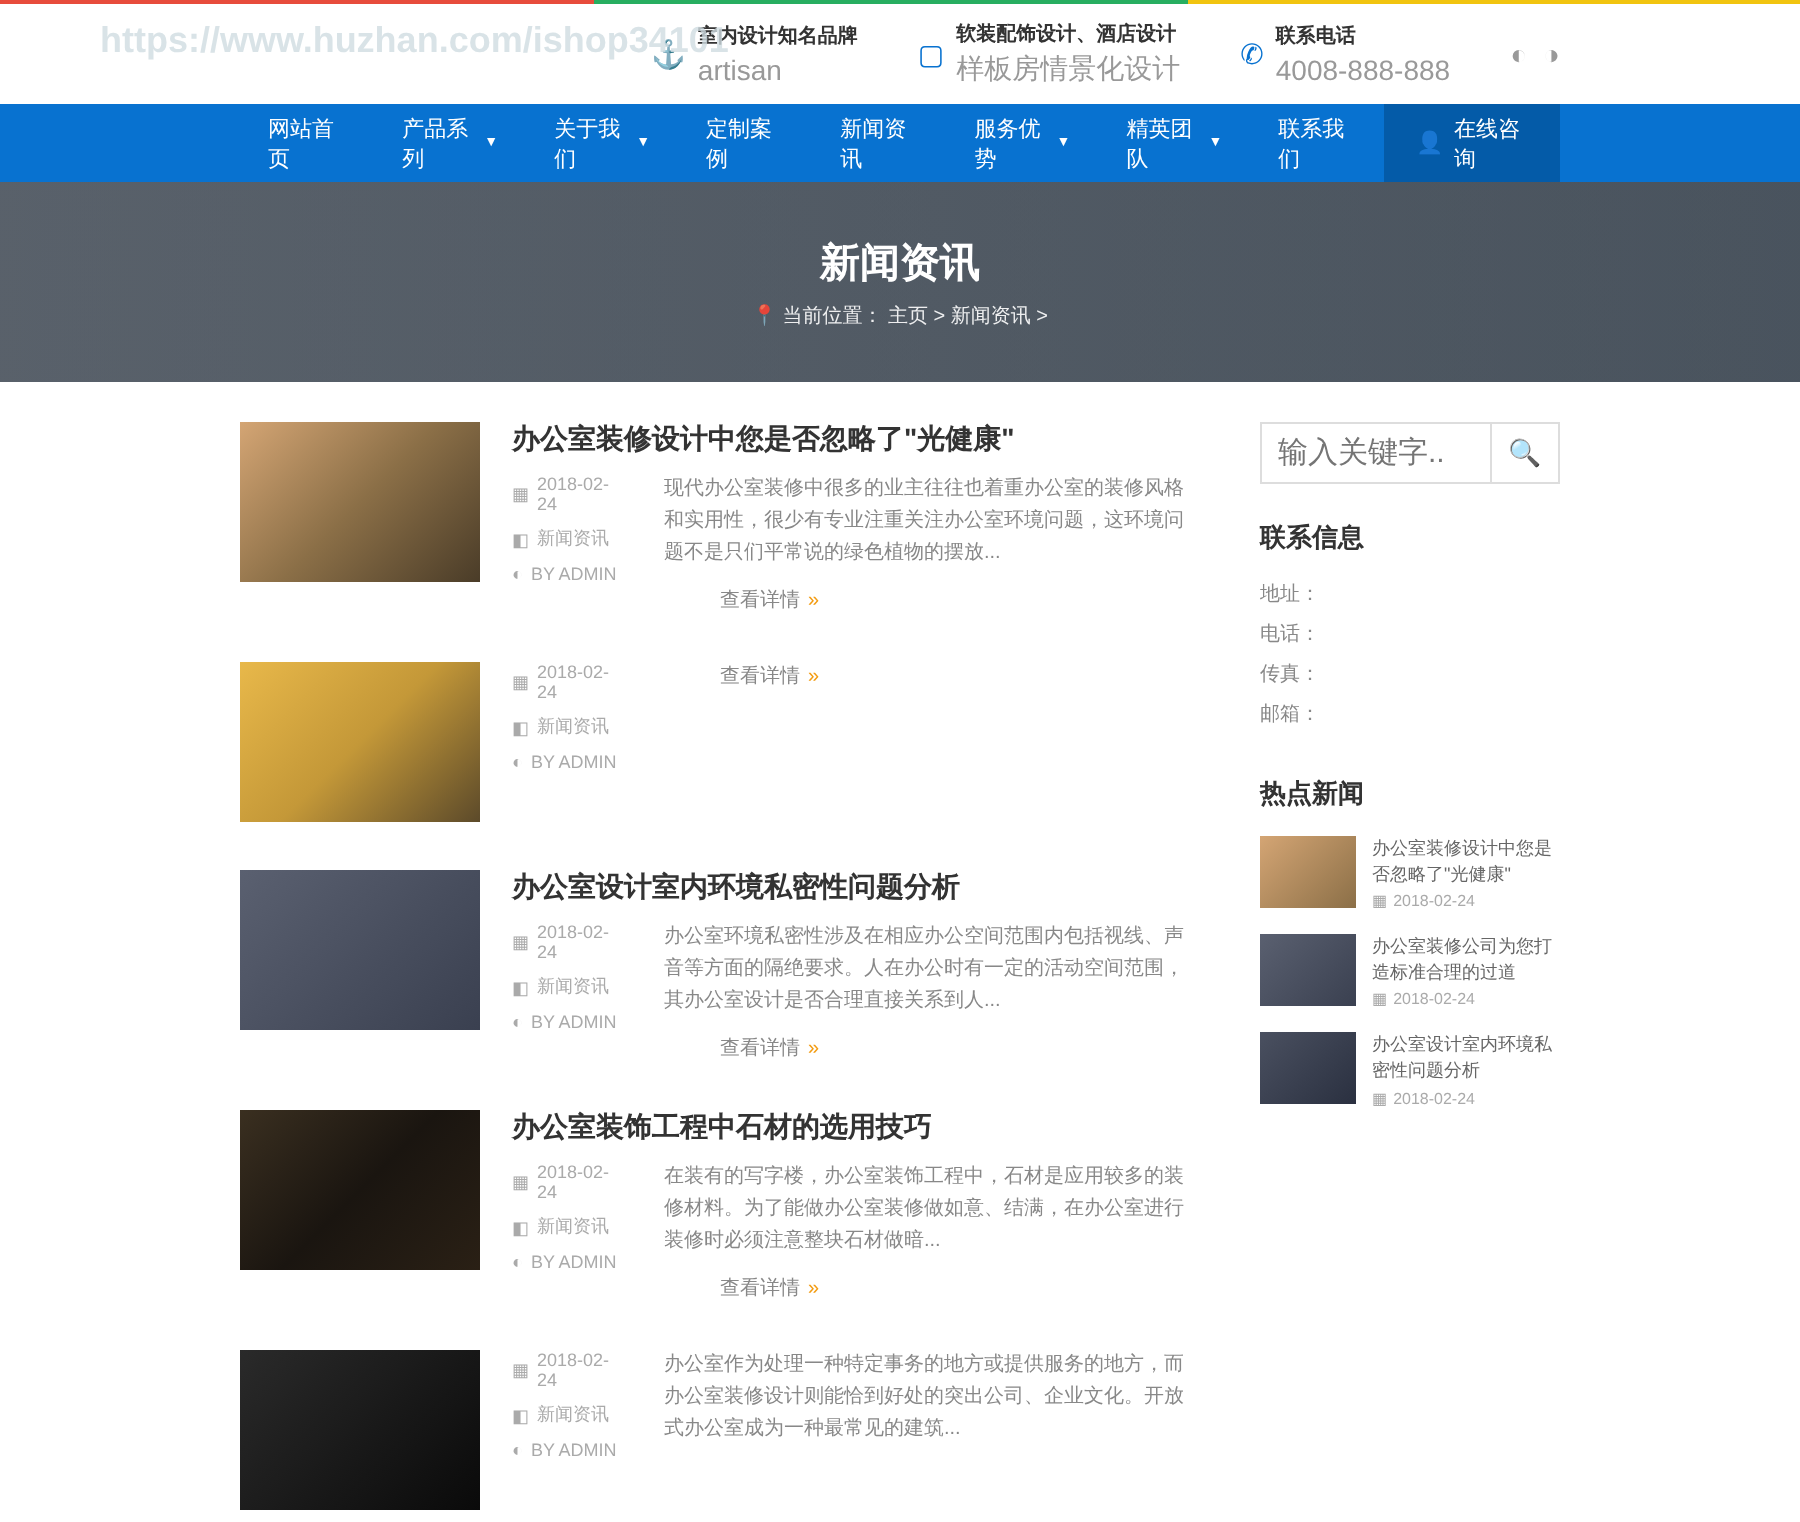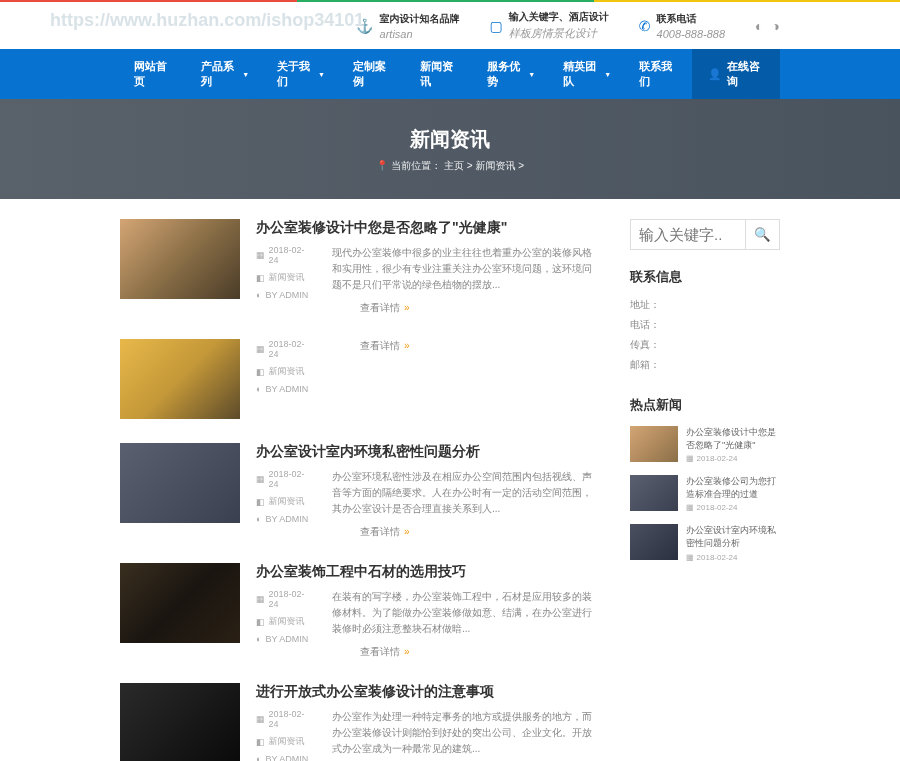--- a/index.html
+++ b/index.html
@@ -2,23 +2,23 @@
 <html><head>
 <meta charset="utf-8">
 <style>
 * { margin: 0; padding: 0; box-sizing: border-box; }
 body { font-family: "Microsoft YaHei", Arial, sans-serif; background: #fff; color: #333; font-size: 12px; width: 900px; }
 .watermark { position: absolute; top: 10px; left: 50px; color: rgba(207,220,225,0.8); font-size: 18px; font-weight: bold; z-index: 100; }
 .color-bar { height: 2px; background: linear-gradient(to right, #e74c3c 33%, #27ae60 33%, #27ae60 66%, #f1c40f 66%); }
 .top-bar { background: #fff; padding: 8px 0; display: flex; justify-content: flex-end; align-items: center; gap: 30px; padding-right: 120px; }
 .top-item { display: flex; align-items: center; gap: 6px; font-size: 10px; color: #333; }
 .top-item .icon-box { color: #0872d0; font-size: 14px; }
-.top-item .t-sub { display: block; color: #999; font-size: 11px; margin-top: 2px; font-style: italic; }
+.top-item .t-sub { display: block; color: #999; font-size: 14px; margin-top: 2px; }
 .social { display: flex; gap: 8px; color: #999; font-size: 14px; }
-.nav { background: #0872d0; display: flex; align-items: center; padding: 0 120px; height: 50px; font-weight: bold; }
+.nav { background: #0872d0; display: flex; align-items: center; padding: 0 120px; height: 39px; }
 .nav-item { color: #fff; padding: 0 14px; font-size: 11px; cursor: pointer; height: 100%; display: flex; align-items: center; gap: 3px; }
 .nav-item .caret { font-size: 7px; }
 .nav-spacer { flex: 1; }
 .nav-chat { background: #045ba8; color: #fff; padding: 0 16px; font-size: 11px; height: 100%; display: flex; align-items: center; gap: 5px; cursor: pointer; }
 .banner { height: 100px; background: linear-gradient(rgba(40,50,60,0.5), rgba(40,50,60,0.5)), linear-gradient(90deg, #8a9099, #6b7580); display: flex; flex-direction: column; justify-content: center; align-items: center; color: #fff; }
 .banner h1 { font-size: 20px; margin-bottom: 6px; }
 .banner .bc { font-size: 10px; opacity: 0.9; }
 .main { display: flex; padding: 20px 120px; gap: 30px; }
 .list { flex: 1; }
 .article { display: flex; gap: 16px; margin-bottom: 24px; }
@@ -64,21 +64,21 @@
   <div class="top-item">
     <span class="icon-box">⚓</span>
     <div>
       <strong>室内设计知名品牌</strong>
       <span class="t-sub">artisan</span>
     </div>
   </div>
   <div class="top-item">
     <span class="icon-box">▢</span>
     <div>
-      <strong>输入关键字、酒店设计</strong>
+      <strong>软装配饰设计、酒店设计</strong>
       <span class="t-sub">样板房情景化设计</span>
     </div>
   </div>
   <div class="top-item">
     <span class="icon-box">✆</span>
     <div>
       <strong>联系电话</strong>
       <span class="t-sub">4008-888-888</span>
     </div>
   </div>
@@ -240,21 +240,20 @@
             <div class="a-excerpt">在装有的写字楼，办公室装饰工程中，石材是应用较多的装修材料。为了能做办公室装修做如意、结满，在办公室进行装修时必须注意整块石材做暗...</div>
             <div class="a-more"><span>查看详情</span><span class="arr">»</span></div>
           </div>
         </div>
       </div>
     </div>
 
     <div class="article">
       <div class="thumb t5"></div>
       <div class="a-body">
-        <div class="a-title">进行开放式办公室装修设计的注意事项</div>
         <div class="a-row">
           <div class="a-meta">
             <div>
                 <span class="mi">▦</span>
                 <span>2018-02-24</span>
               </div>
             <div>
                 <span class="mi">◧</span>
                 <span>新闻资讯</span>
               </div>

